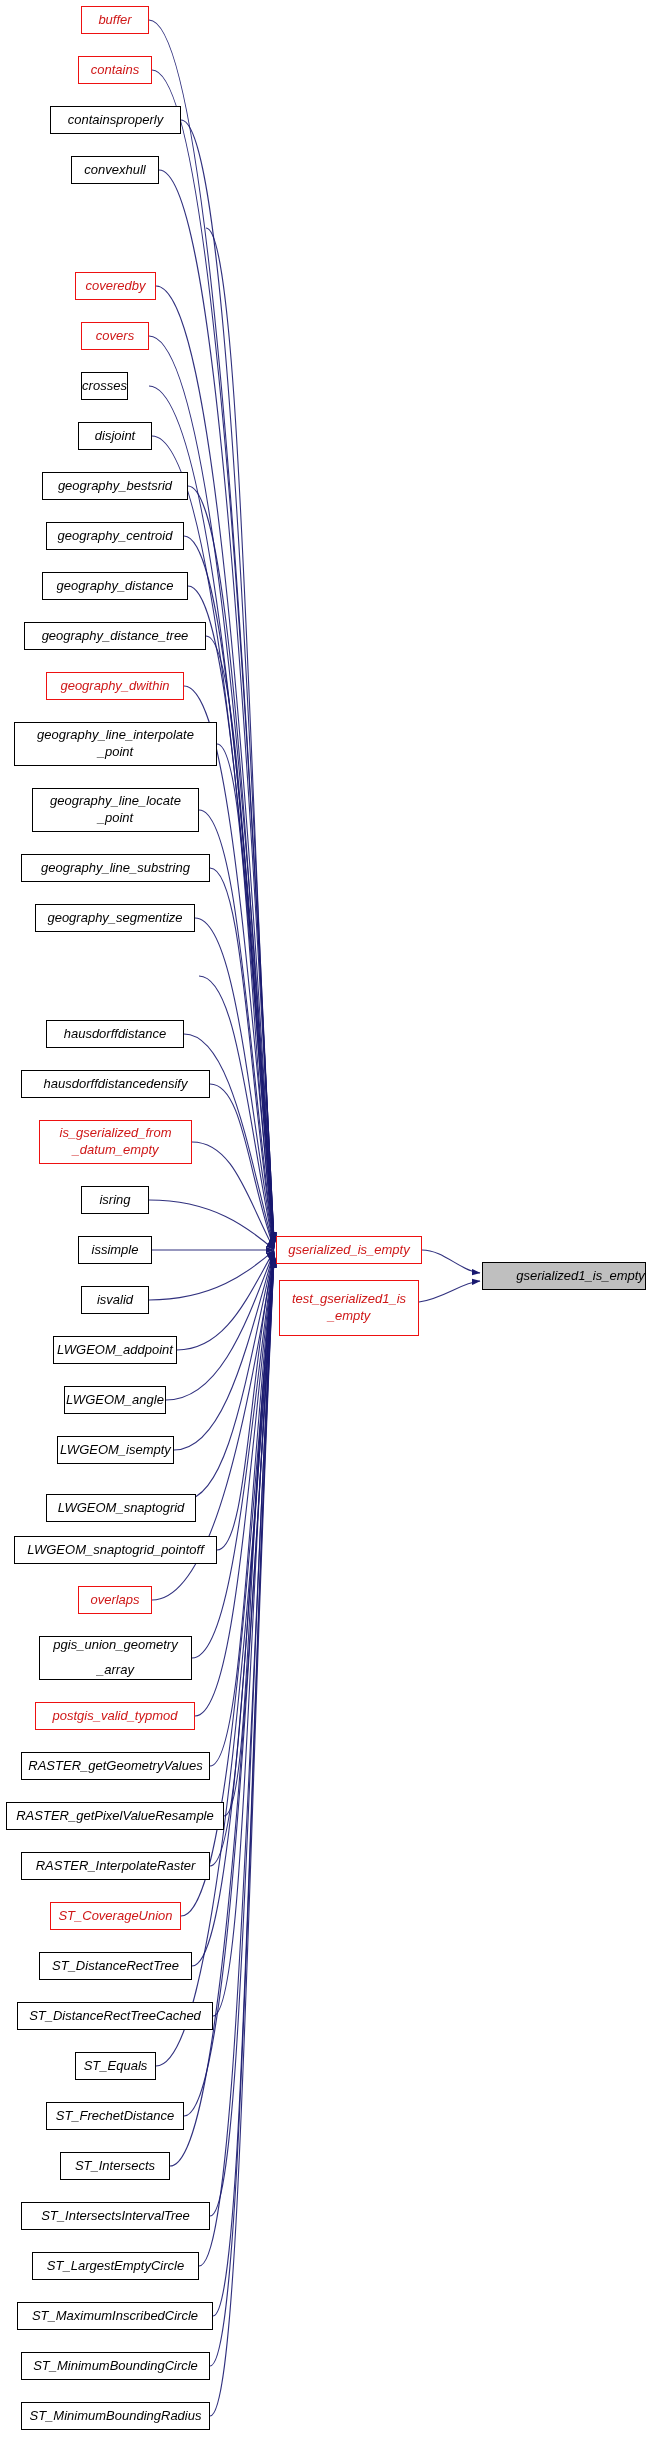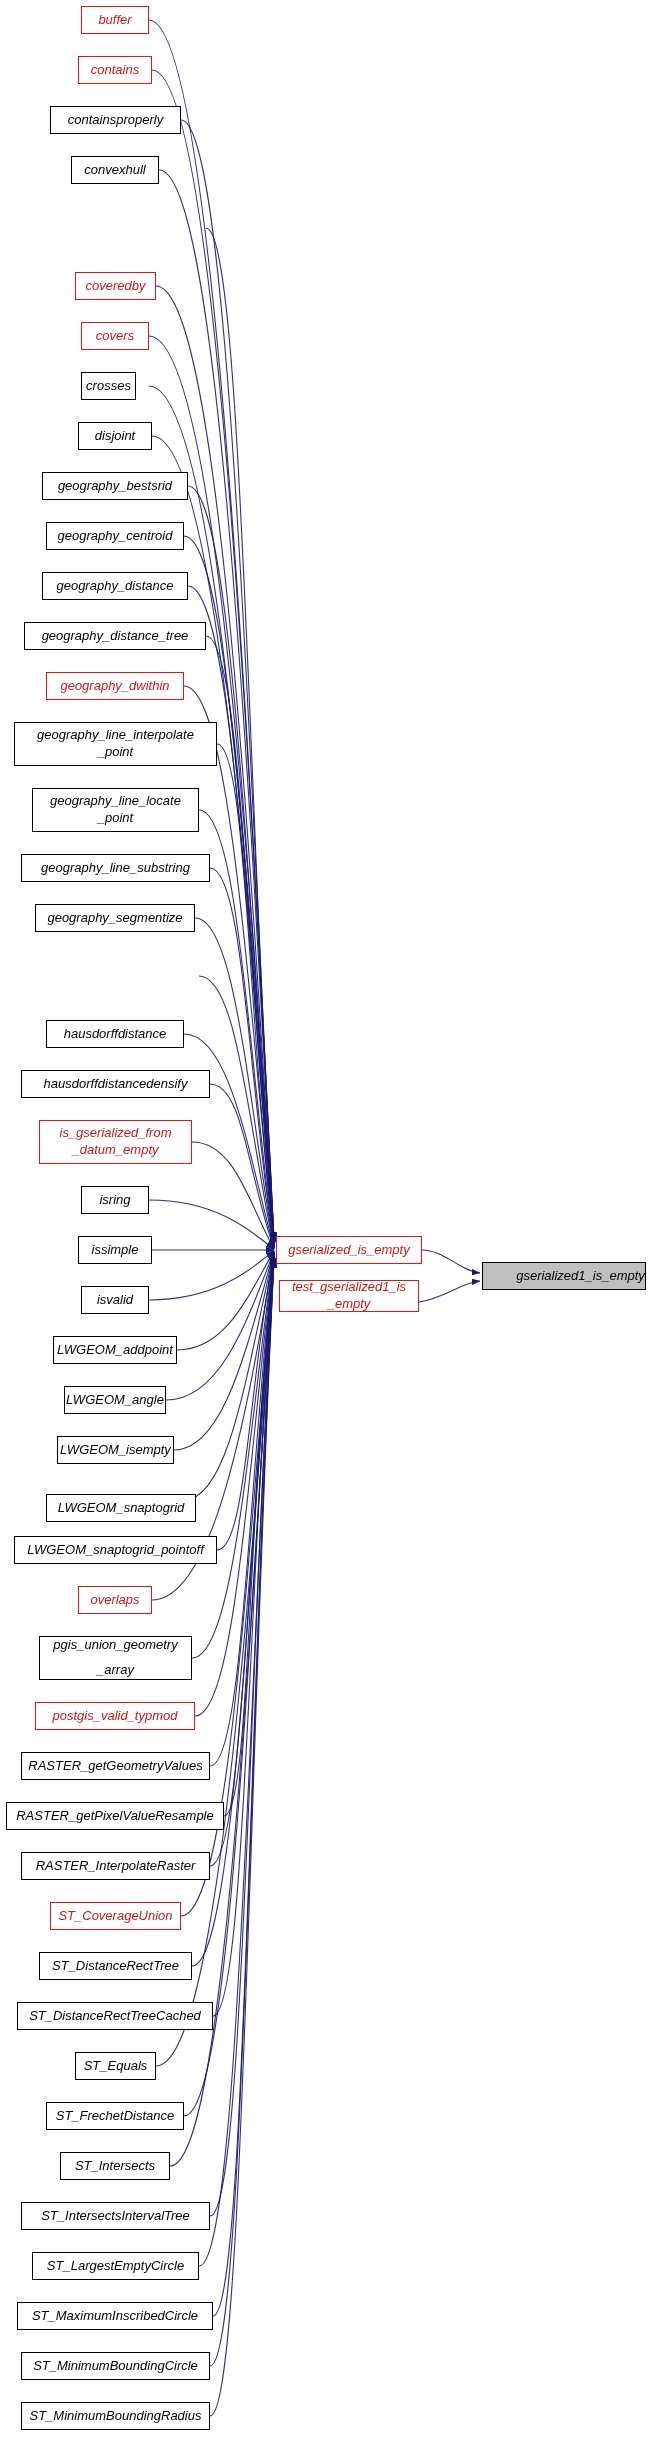--- a/index.html
+++ b/index.html
@@ -107,21 +107,21 @@
     </div>
     <div class="node " style="left: 71px; top: 156px; width: 88px; height: 28px;">
       <span>convexhull</span>
     </div>
     <div class="node red" style="left: 75px; top: 272px; width: 81px; height: 28px;">
       <span>coveredby</span>
     </div>
     <div class="node red" style="left: 81px; top: 322px; width: 68px; height: 28px;">
       <span>covers</span>
     </div>
-    <div class="node " style="left: 81px; top: 372px; width: 55px; height: 28px;">
+    <div class="node " style="left: 81px; top: 372px; width: 47px; height: 28px;">
       <span>crosses</span>
     </div>
     <div class="node " style="left: 78px; top: 422px; width: 74px; height: 28px;">
       <span>disjoint</span>
     </div>
     <div class="node " style="left: 42px; top: 472px; width: 146px; height: 28px;">
       <span>geography_bestsrid</span>
     </div>
     <div class="node " style="left: 46px; top: 522px; width: 138px; height: 28px;">
       <span>geography_centroid</span>
@@ -231,20 +231,20 @@
     </div>
     <div class="node " style="left: 21px; top: 2352px; width: 189px; height: 28px;">
       <span>ST_MinimumBoundingCircle</span>
     </div>
     <div class="node " style="left: 21px; top: 2402px; width: 189px; height: 28px;">
       <span>ST_MinimumBoundingRadius</span>
     </div>
     <div class="node red" style="left: 276px; top: 1236px; width: 146px; height: 28px;">
       <span>gserialized_is_empty</span>
     </div>
-    <div class="node red" style="left: 279px; top: 1280px; width: 140px; height: 32px;">
+    <div class="node red" style="left: 279px; top: 1280px; width: 140px; height: 56px;">
       <span>test_gserialized1_is</span>
       <span>_empty</span>
     </div>
     <div class="node highlight" style="left: 482px; top: 1262px; width: 164px; height: 28px; padding-left: 33px;">
       <span>gserialized1_is_empty</span>
     </div>
   </div>
 
 </body></html>

